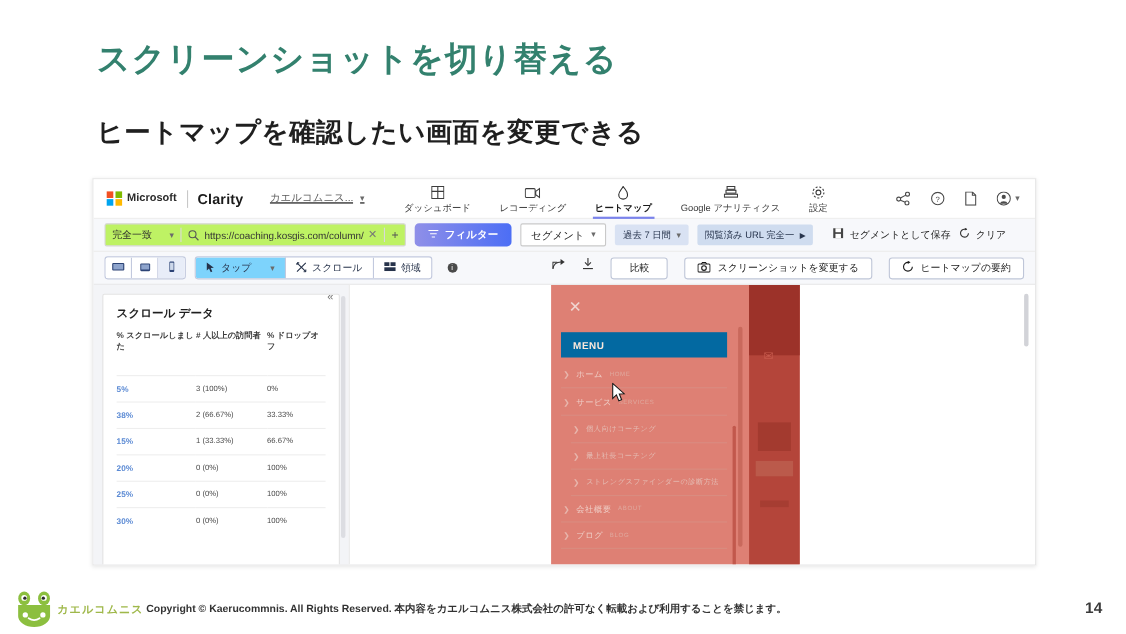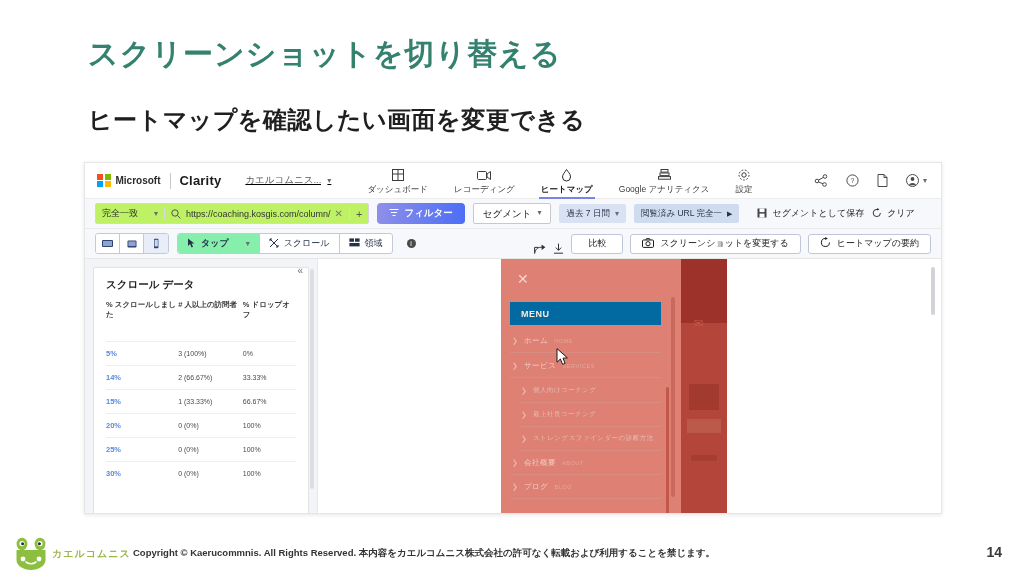--- a/index.html
+++ b/index.html
@@ -94,40 +94,40 @@
     display:flex; align-items:flex-start; gap:6px; height:21px; padding:4px 9px;
     background:#fff; border:1px solid #c9c9c9; border-radius:2px;
     font-size:9.5px; color:#222; cursor:pointer; white-space:nowrap;
   }
   .chip {
     display:flex; align-items:center; gap:5px; height:19px; padding:0 7px;
     background:#d9e2f3; border-radius:2px; font-size:8.5px; color:#27344d; white-space:nowrap; cursor:pointer;
     max-width:120px; overflow:hidden;
   }
   .chip.plain { background:#cfdcef; }
-  .link-act { display:flex; align-items:flex-end; gap:5px; font-size:9px; color:#1f1f1f; cursor:pointer; white-space:nowrap; }
+  .link-act { display:flex; align-items:flex-start; gap:5px; font-size:9px; color:#1f1f1f; cursor:pointer; white-space:nowrap; }
 
   
   .wn-tools {
     height:30px; display:flex; align-items:center; gap:8px;
     padding:0 10px; background:#f7f8fb; border-bottom:1px solid #e6e6e6;
   }
   .seg-group { display:flex; border:1px solid #c2c9de; border-radius:3px; overflow:hidden; background:#fff; }
   .seg-btn { width:24px; height:19px; display:flex; align-items:center; justify-content:center;
              border-right:1px solid #c2c9de; cursor:pointer; background:#fff; }
   .seg-btn:last-child { border-right:0; }
   .seg-btn.on { background:#e8edf8; }
   .mode-group { display:flex; border:1px solid #c2c9de; border-radius:3px; overflow:hidden; background:#fff; }
   .mode-btn { display:flex; align-items:center; gap:5px; height:19px; padding:0 9px;
               border-right:1px solid #c2c9de; font-size:9px; color:#26324a; cursor:pointer; white-space:nowrap; }
   .mode-btn:last-child { border-right:0; }
-  .mode-btn.on { background:#86efac; font-weight:700; }
+  .mode-btn.on { background:#7dd3fc; font-weight:400; }
   .info-dot { width:9px; height:9px; border-radius:50%; background:#4a4a4a; color:#fff;
               font-size:7px; display:flex; align-items:center; justify-content:center; margin-left:6px; }
-  .tool-right { margin-left:auto; display:flex; align-items:flex-end; gap:7px; }
+  .tool-right { margin-left:auto; display:flex; align-items:flex-start; gap:15px; }
   .btn-box {
     display:flex; align-items:center; gap:6px; height:20px; padding:0 11px;
     background:#fff; border:1px solid #bfc6d8; border-radius:3px;
     font-size:9px; color:#1a1a1a; cursor:pointer; white-space:nowrap;
   }
 
   
   .wn-body { display:flex; height:calc(352px - 36px - 30px - 30px); background:#f3f4f7; }
 
   .left-panel {
@@ -492,21 +492,21 @@
                 <th class="col-c">% ドロップオフ</th>
               </tr>
             </thead>
             <tbody>
               <tr>
                 <td class="pct">5%</td>
                 <td>3 (100%)</td>
                 <td>0%</td>
               </tr>
               <tr>
-                <td class="pct">14%</td>
+                <td class="pct">38%</td>
                 <td>2 (66.67%)</td>
                 <td>33.33%</td>
               </tr>
               <tr>
                 <td class="pct">15%</td>
                 <td>1 (33.33%)</td>
                 <td>66.67%</td>
               </tr>
               <tr>
                 <td class="pct">20%</td>

